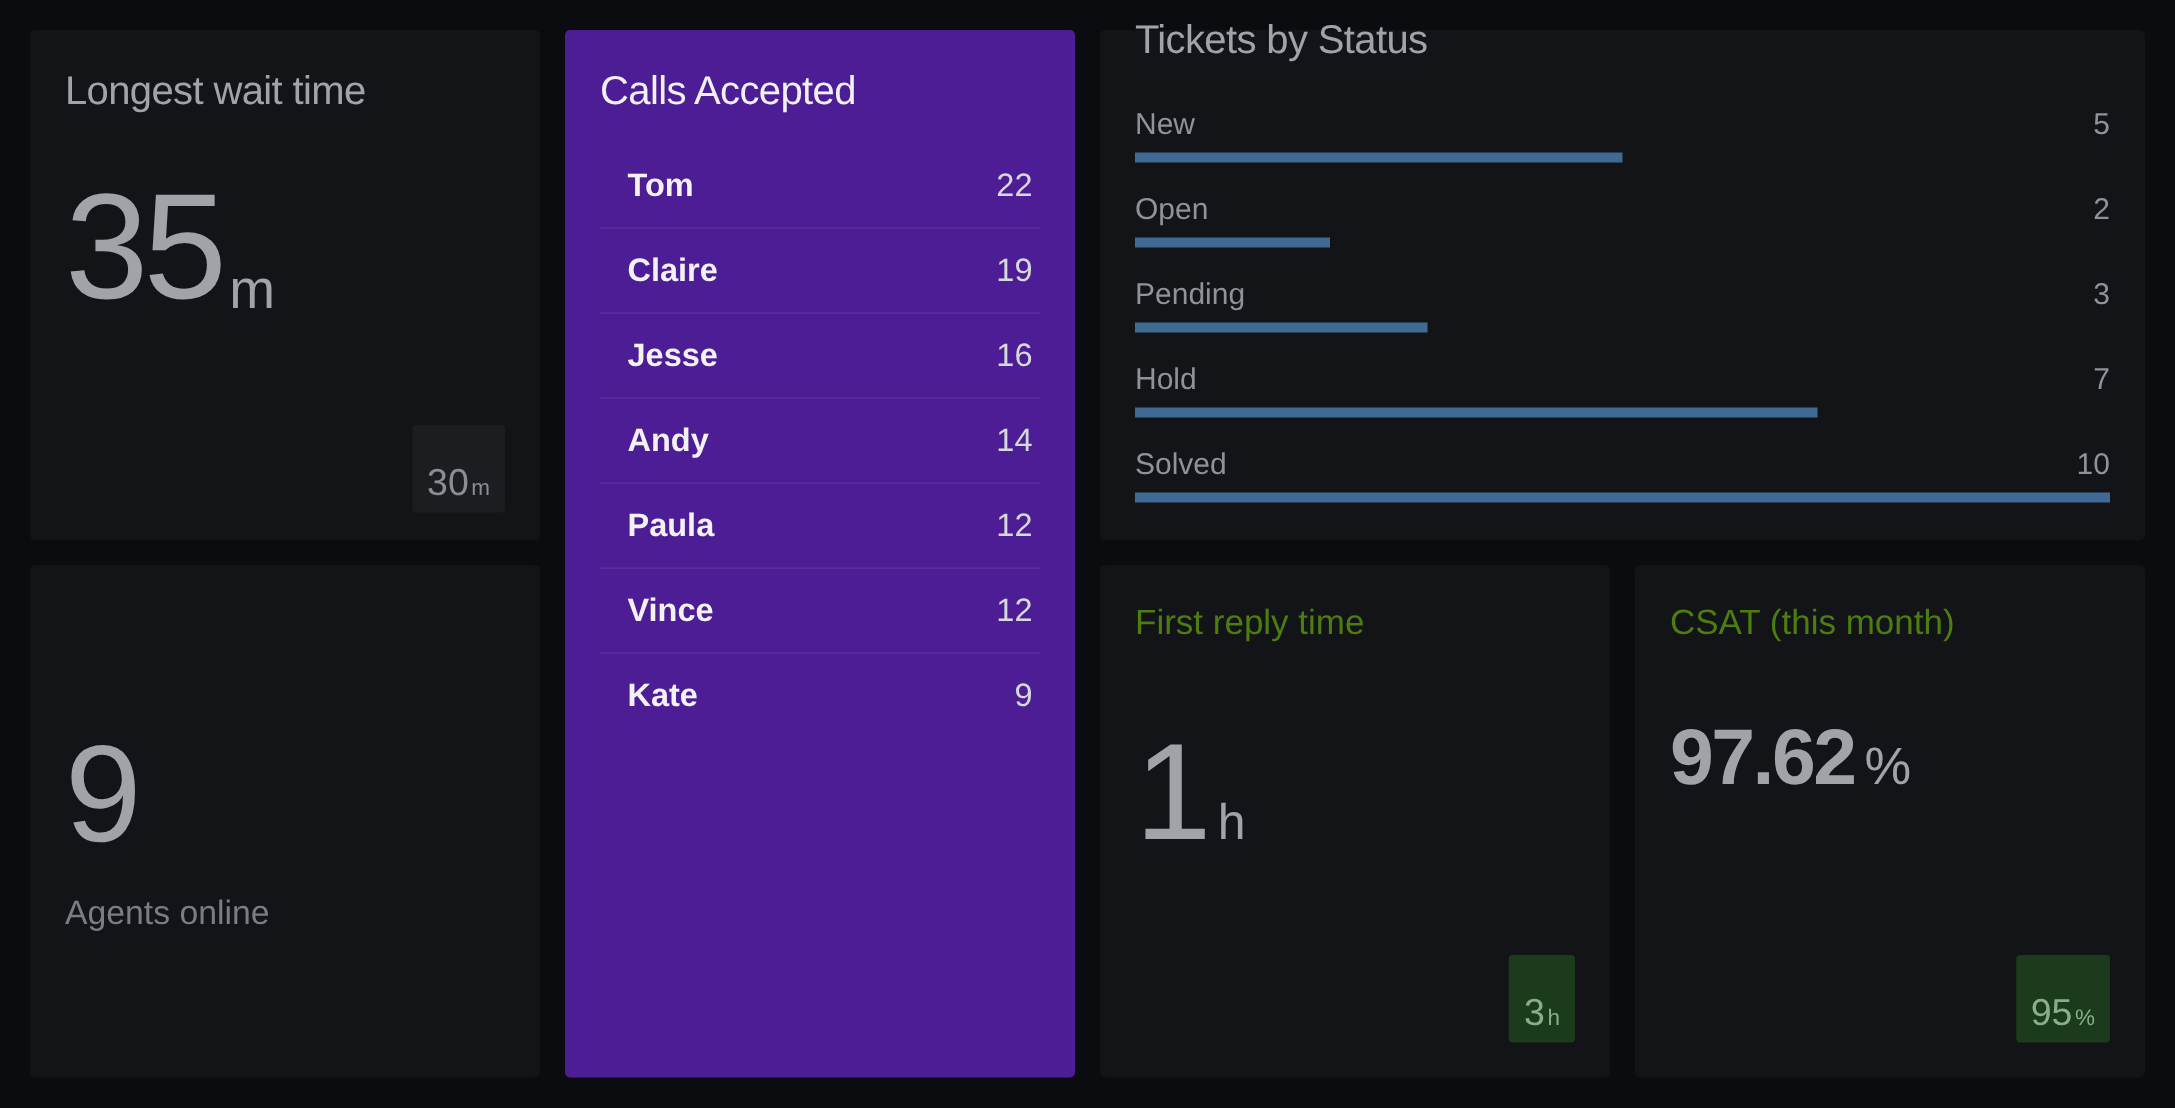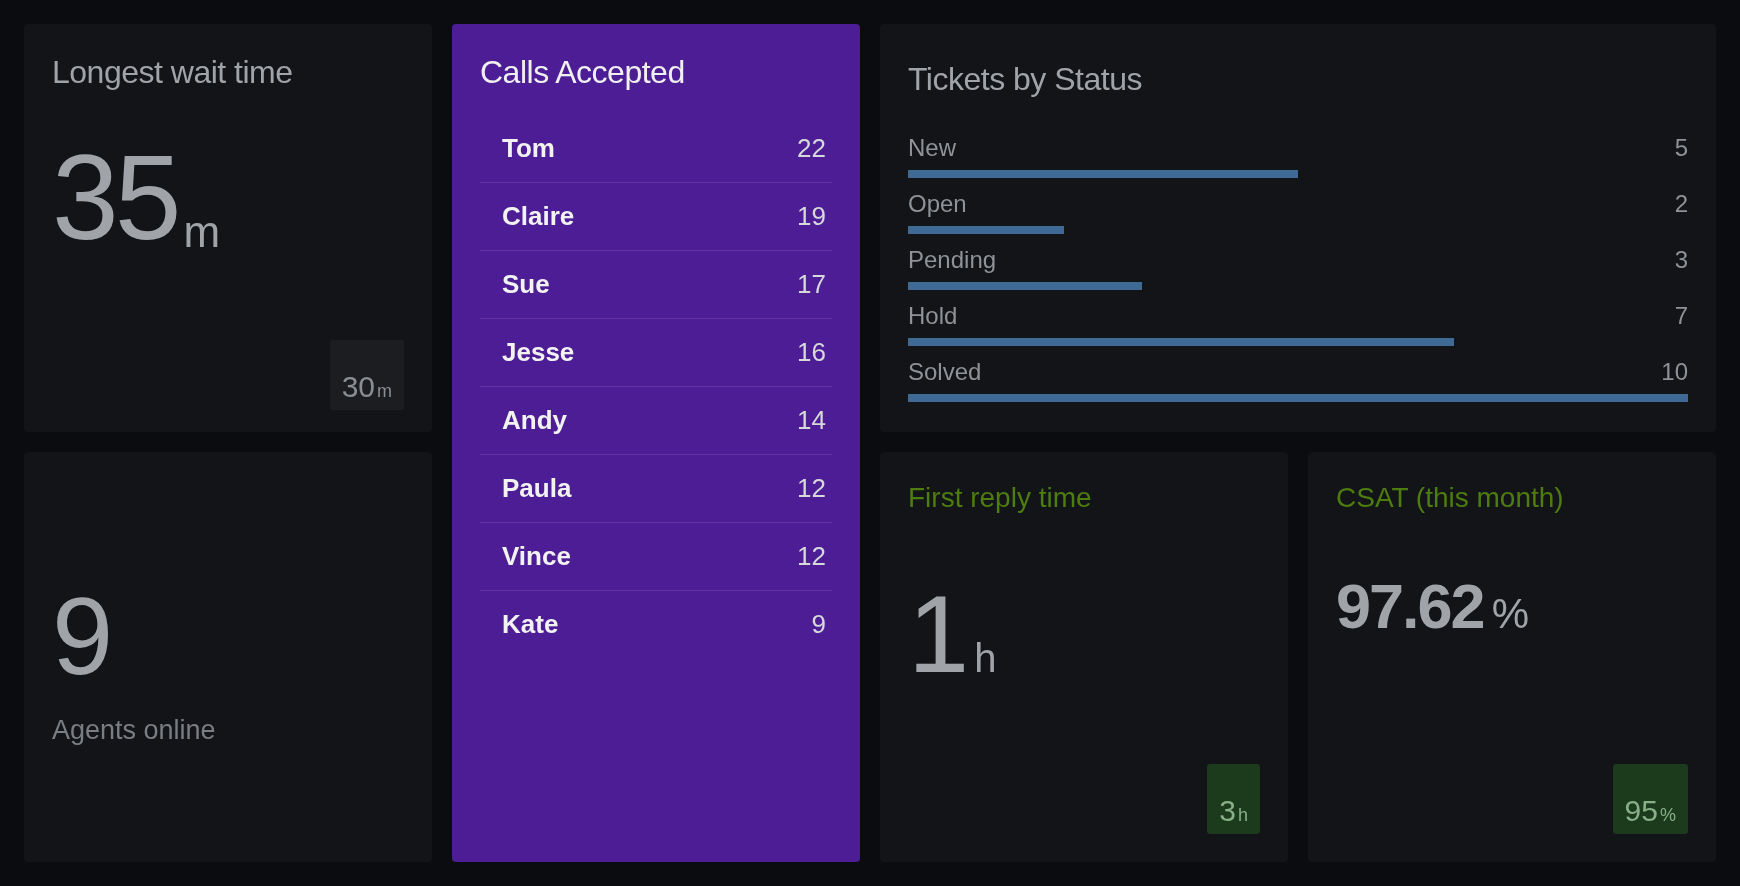--- a/index.html
+++ b/index.html
@@ -114,21 +114,21 @@
     color: #d6d8da;
     padding-right: 6px;
     font-weight: 400;
   }
 
   
   .bars {
     margin-top: 36px;
     display: flex;
     flex-direction: column;
-    gap: 12px;
+    gap: 24px;
   }
   .bar-row { width: 100%; }
   .bar-head {
     display: flex;
     justify-content: space-between;
     font-size: 24px;
     color: #8f9296;
   }
   .bar-track {
     margin-top: 8px;
@@ -205,24 +205,20 @@
     <div class="list" id="calls-list">
         <div class="list-row">
           <div class="list-name">Tom</div>
           <div class="list-val">22</div>
         </div>
         <div class="list-row">
           <div class="list-name">Claire</div>
           <div class="list-val">19</div>
         </div>
         <div class="list-row">
-          <div class="list-name">Sue</div>
-          <div class="list-val">17</div>
-        </div>
-        <div class="list-row">
           <div class="list-name">Jesse</div>
           <div class="list-val">16</div>
         </div>
         <div class="list-row">
           <div class="list-name">Andy</div>
           <div class="list-val">14</div>
         </div>
         <div class="list-row">
           <div class="list-name">Paula</div>
           <div class="list-val">12</div>

